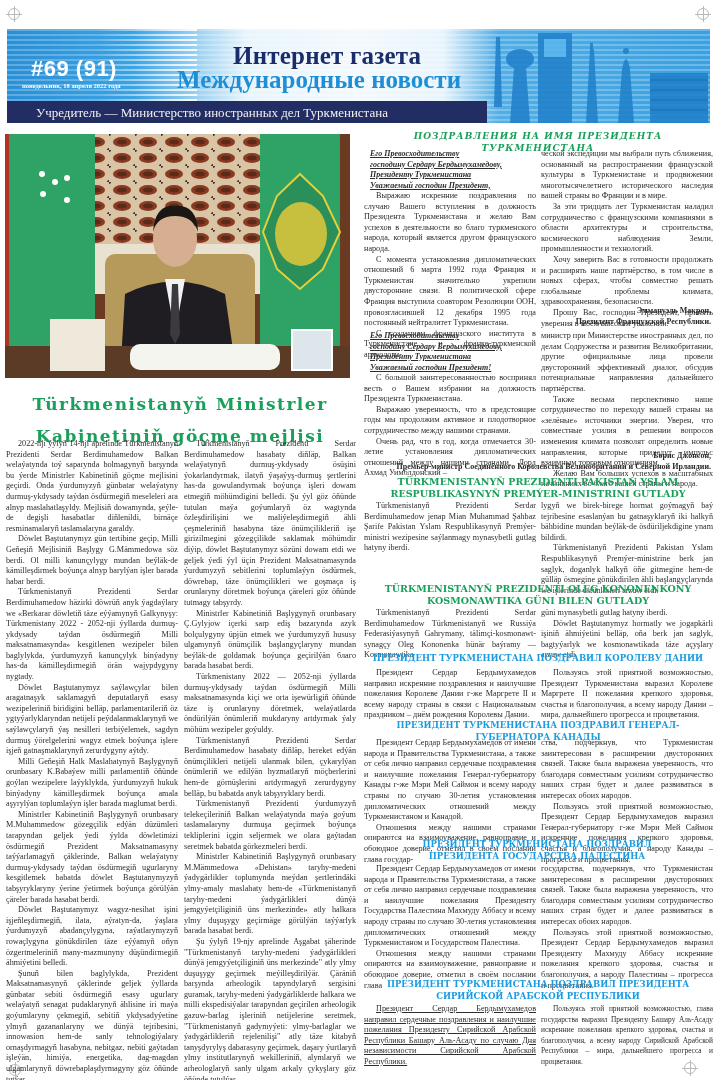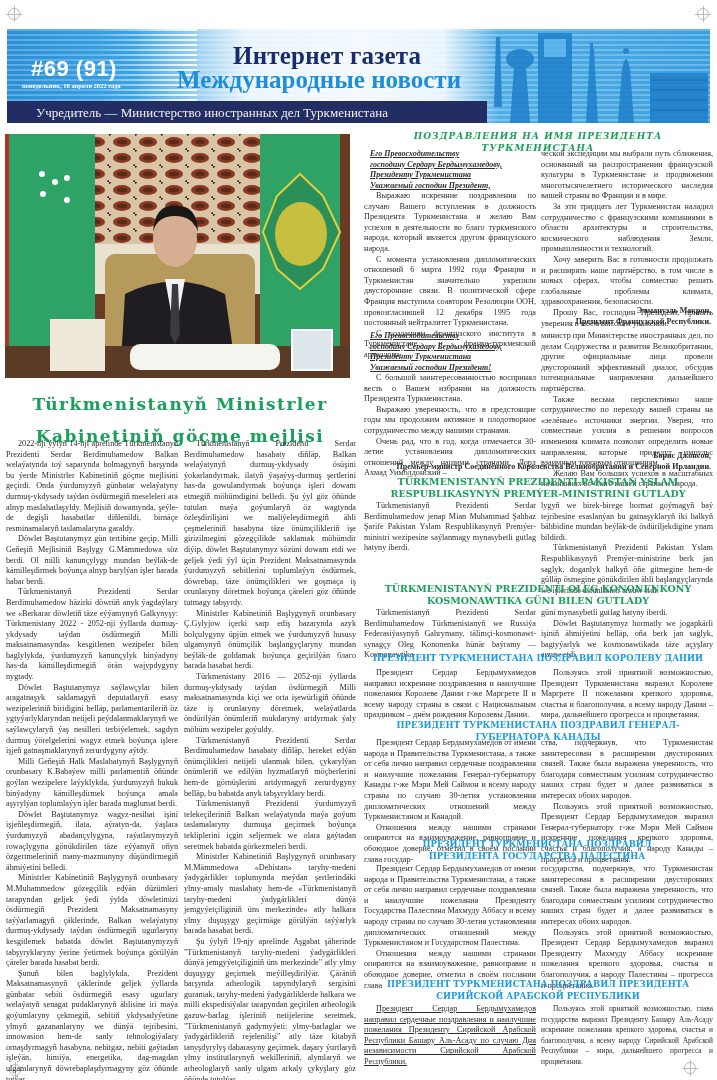--- a/index.html
+++ b/index.html
@@ -133,29 +133,29 @@
 </div>
 
 <h1 class="headline">Türkmenistanyň Ministrler Kabinetiniň göçme mejlisi</h1>
 
 <div class="col body-text" style="left:6px;top:439px;width:172px;">
   <p>2022-nji ýylyň 14-nji aprelinde Türkmenistanyň Prezidenti Serdar Berdimuhamedow Balkan welaýatynda toý saparynda bolmagynyň barşynda bu ýerde Ministrler Kabinetiniň göçme mejlisini geçirdi. Onda ýurdumyzyň günbatar welaýatyny durmuş-ykdysady taýdan ösdürmegiň meseleleri ara alnyp maslahatlaşyldy. Mejlisiň dowamynda, şeýle-de degişli hasabatlar diňlenildi, birnäçe resminamalaryň taslamalaryna garaldy.</p>
   <p>Döwlet Baştutanymyz gün tertibine geçip, Milli Geňeşiň Mejlisiniň Başlygy G.Mämmedowa söz berdi. Ol milli kanunçylygy mundan beýläk-de kämilleşdirmek boýunça alnyp barylýan işler barada habar berdi.</p>
   <p>Türkmenistanyň Prezidenti Serdar Berdimuhamedow häzirki döwrüň anyk ýagdaýlary we «Berkarar döwletiň täze eýýamynyň Galkynyşy: Türkmenistany 2022 - 2052-nji ýyllarda durmuş-ykdysady taýdan ösdürmegiň Milli maksatnamasynda» kesgitlenen wezipeler bilen baglylykda, ýurdumyzyň kanunçylyk binýadyny has-da kämilleşdirmegiň örän wajypdygyny nygtady.</p>
   <p>Döwlet Baştutanymyz saýlawçylar bilen aragatnaşyk saklamagyň deputatlaryň esasy wezipeleriniň biridigini belläp, parlamentarileriň öz ygtyýarlyklaryndan netijeli peýdalanmaklarynyň we saýlawçylaryň ýaş nesilleri terbiýelemek, sagdyn durmuş ýörelgelerini wagyz etmek boýunça işlere işjeň gatnaşmaklarynyň zerurdygyny aýtdy.</p>
   <p>Milli Geňeşiň Halk Maslahatynyň Başlygynyň orunbasary K.Babaýew milli parlamentiň öňünde goýlan wezipelere laýyklykda, ýurdumyzyň hukuk binýadyny kämilleşdirmek boýunça amala aşyrylýan toplumlaýyn işler barada maglumat berdi.</p>
+  <p>Ministrler Kabinetiniň Başlygynyň orunbasary M.Muhammedow gözegçilik edýän düzümleri tarapyndan geljek ýedi ýylda döwletimizi ösdürmegiň Prezident Maksatnamasyny taýýarlamagyň çäklerinde, Balkan welaýatyny durmuş-ykdysady taýdan ösdürmegiň ugurlaryny kesgitlemek babatda döwlet Baştutanymyzyň tabşyryklaryny ýerine ýetirmek boýunça görülýän çäreler barada hasabat berdi.</p>
   <p>Döwlet Baştutanymyz wagyz-nesihat işini işjeňleşdirmegiň, ilata, aýratyn-da, ýaşlara ýurdumyzyň abadançylygyna, raýatlarymyzyň rowaçlygyna gönükdirilen täze eýýamyň oňyn özgertmeleriniň many-mazmunyny düşündirmegiň ähmiýetini belledi.</p>
-  <p>Ministrler Kabinetiniň Başlygynyň orunbasary M.Muhammedow gözegçilik edýän düzümleri tarapyndan geljek ýedi ýylda döwletimizi ösdürmegiň Prezident Maksatnamasyny taýýarlamagyň çäklerinde, Balkan welaýatyny durmuş-ykdysady taýdan ösdürmegiň ugurlaryny kesgitlemek babatda döwlet Baştutanymyzyň tabşyryklaryny ýerine ýetirmek boýunça görülýän çäreler barada hasabat berdi.</p>
   <p>Şunuň bilen baglylykda, Prezident Maksatnamasynyň çäklerinde geljek ýyllarda günbatar sebiti ösdürmegiň esasy ugurlary welaýatyň senagat pudaklarynyň ählisine iri maýa goýumlaryny çekmegiň, sebitiň ykdysadyýetine ylmyň gazananlaryny we dünýä tejribesini, innowasion hem-de sanly tehnologiýalary ornaşdyrmagyň hasabyna, nebitgaz, nebiti gaýtadan işleýän, himiýa, energetika, dag-magdan ulgamlarynyň döwrebaplaşdyrmagyny göz öňünde tutýar.</p>
 </div>
 
 <div class="col body-text" style="left:184px;top:439px;width:172px;">
   <p>Türkmenistanyň Prezidenti Serdar Berdimuhamedow hasabaty diňläp, Balkan welaýatynyň durmuş-ykdysady ösüşini ýokarlandyrmak, ilatyň ýaşaýyş-durmuş şertlerini has-da gowulandyrmak boýunça işleri dowam etmegiň möhümdigini belledi. Şu ýyl göz öňünde tutulan maýa goýumlaryň öz wagtynda özleşdirilişini we maliýeleşdirmegiň ähli çeşmeleriniň hasabyna täze önümçilikleriň işe girizilmegini gözegçilikde saklamak möhümdir diýip, döwlet Baştutanymyz sözüni dowam etdi we geljek ýedi ýyl üçin Prezident Maksatnamasynda ýurdumyzyň sebitlerini toplumlaýyn ösdürmek, döwrebap, täze önümçilikleri we goşmaça iş orunlaryny döretmek boýunça çäreleri göz öňünde tutmagy tabşyrdy.</p>
   <p>Ministrler Kabinetiniň Başlygynyň orunbasary Ç.Gylyjow içerki sarp ediş bazarynda azyk bolçulygyny üpjün etmek we ýurdumyzyň hususy ulgamynyň önümçilik başlangyçlaryny mundan beýläk-de goldamak boýunça geçirilýän благо barada hasabat berdi.</p>
-  <p>Türkmenistany 2016 — 2052-nji ýyllarda durmuş-ykdysady taýdan ösdürmegiň Milli maksatnamasynda kiçi we orta işewürligiň öňünde täze iş orunlaryny döretmek, welaýatlarda öndürilýän önümleriň mukdaryny artdyrmak ýaly möhüm wezipeler goýuldy.</p>
+  <p>Türkmenistany 2022 — 2052-nji ýyllarda durmuş-ykdysady taýdan ösdürmegiň Milli maksatnamasynda kiçi we orta işewürligiň öňünde täze iş orunlaryny döretmek, welaýatlarda öndürilýän önümleriň mukdaryny artdyrmak ýaly möhüm wezipeler goýuldy.</p>
   <p>Türkmenistanyň Prezidenti Serdar Berdimuhamedow hasabaty diňläp, hereket edýän önümçilikleri netijeli ulanmak bilen, çykarylýan önümleriň we edilýän hyzmatlaryň möçberlerini hem-de görnüşlerini artdyrmagyň zerurdygyny belläp, bu babatda anyk tabşyryklary berdi.</p>
   <p>Türkmenistanyň Prezidenti ýurdumyzyň telekeçileriniň Balkan welaýatynda maýa goýum taslamalaryny durmuşa geçirmek boýunça tekliplerini içgin seljermek we olara gaýtadan seretmek babatda görkezmeleri berdi.</p>
   <p>Ministrler Kabinetiniň Başlygynyň orunbasary M.Mämmedowa «Dehistan» taryhy-medeni ýadygärlikler toplumynda meýdan şertlerindäki ylmy-amaly maslahaty hem-de «Türkmenistanyň taryhy-medeni ýadygärlikleri dünýä jemgyýetçiliginiň üns merkezinde» atly halkara ylmy duşuşygy geçirmäge görülýän taýýarlyk barada hasabat berdi.</p>
   <p>Şu ýylyň 19-njy aprelinde Aşgabat şäherinde "Türkmenistanyň taryhy-medeni ýadygärlikleri dünýä jemgyýetçiliginiň üns merkezinde" atly ylmy duşuşygy geçirmek meýilleşdirilýär. Çäräniň barşynda arheologik tapyndylaryň sergisini guramak, taryhy-medeni ýadygärliklerde halkara we milli ekspedisiýalar tarapyndan geçirilen arheologik gazuw-barlag işleriniň netijelerine seretmek, "Türkmenistanyň gadymyýeti: ylmy-barlaglar we ýadygärlikleriň rejelenilişi" atly täze kitabyň tanyşdyrylyş dabarasyny geçirmek, daşary ýurtlaryň ylmy institutlarynyň wekilleriniň, alymlaryň we arheologlaryň sanly ulgam arkaly çykyşlary göz öňünde tutulýar.</p>
 
 </div>
 
 <div class="sec-title-green sec-title-italic" style="top:130px;font-size:9px;">ПОЗДРАВЛЕНИЯ НА ИМЯ ПРЕЗИДЕНТА ТУРКМЕНИСТАНА</div>
 
 <div class="col body-text" style="left:364px;top:149px;width:172px;">

